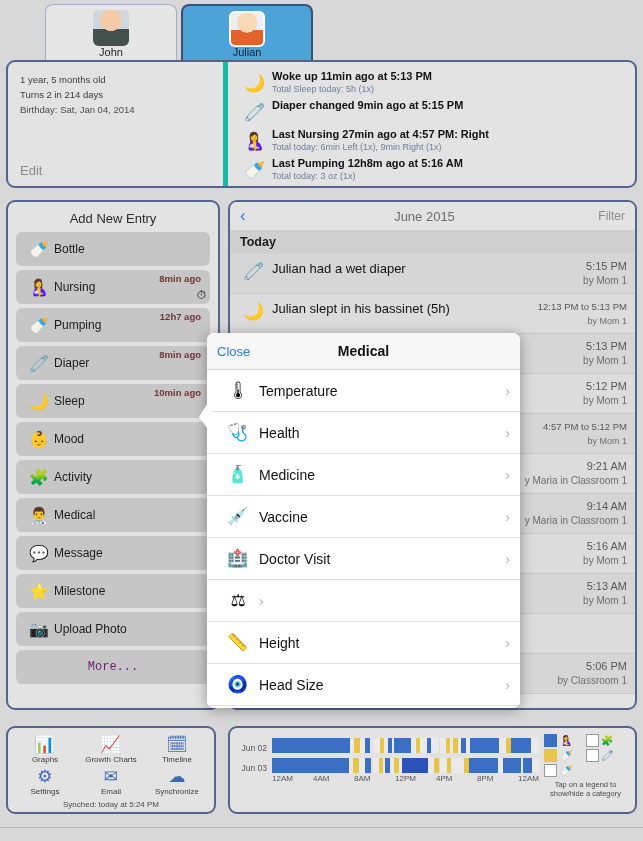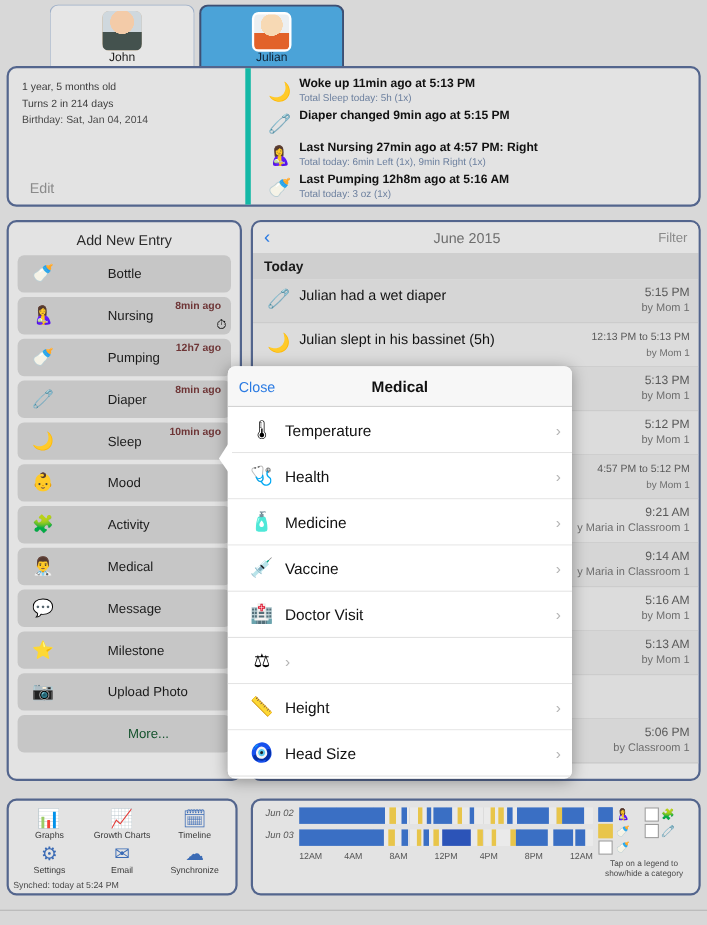--- a/index.html
+++ b/index.html
@@ -45,40 +45,40 @@
     background:#e3e3e3; border:2px solid #53658d; border-radius:9px;
   }
 
   .header-card {
     position:absolute; left:6px; top:60px; width:631px; height:128px; z-index:3;
     display:flex;
   }
   .hdr-left { width:220px; padding:10px 12px; position:relative; border-right:5px solid #14b8a6;}
   .hdr-left .l { font-size:9.5px; color:#4a4a4a; line-height:15px; }
   .hdr-left .l.strong { color:#3c3c3c; }
-  .hdr-left .edit { position:absolute; left:19px; bottom:8px; font-size:13px; color:#8a8a8a; }
+  .hdr-left .edit { position:absolute; left:12px; bottom:8px; font-size:13px; color:#8a8a8a; }
   .hdr-right { flex:1; padding:7px 6px 4px 10px; }
   .evt { display:flex; align-items:flex-start; margin-bottom:1px; }
   .evt .ic { width:34px; min-width:34px; height:28px; display:flex; align-items:center; justify-content:center; font-size:17px; }
   .evt .txts { padding-top:1px; }
   .evt .t1 { font-size:11px; font-weight:bold; color:#111; line-height:13px; }
   .evt .t2 { font-size:9px; color:#6b7f9e; line-height:13px; }
 
   
   .sidebar { position:absolute; left:6px; top:200px; width:214px; height:510px; z-index:2; padding:6px 8px;}
   .sb-title { text-align:center; font-size:13px; color:#2b2b2b; font-weight:normal; padding:3px 0 6px; }
   .sb-item {
     height:34px; background:#c6c6c6; border-radius:6px; margin-bottom:4px;
     display:flex; align-items:center; padding:0 8px; position:relative;
   }
   .sb-item .ic { width:30px; min-width:30px; font-size:16px; text-align:center; }
-  .sb-item .lbl { font-size:12px; color:#1b1b1b;margin-left:44px; }
+  .sb-item .lbl { font-size:12px; color:#1b1b1b; }
   .sb-item .ago { position:absolute; right:9px; top:3px; font-size:9.5px; font-weight:bold; color:#6e3536; }
   .sb-item.center { justify-content:center; }
-  .sb-item.center .lbl { font-size:12px; color:#14532d; }
+  .sb-item.center .lbl { font-size:12px; color:#701a75;font-family:Liberation Mono, monospace; }
   .sb-item .timerbadge { position:absolute; right:4px; bottom:2px; font-size:12px; }
 
   
   .timeline { position:absolute; left:228px; top:200px; width:409px; height:510px; z-index:1; overflow:hidden; padding:0; }
   .tl-head { height:28px; display:flex; align-items:center; padding:0 10px; background:#e3e3e3; }
   .tl-head .back { color:#2a7ae2; font-size:17px; width:30px; }
   .tl-head .mon { flex:1; text-align:center; font-size:13px; color:#6d6d6d; }
   .tl-head .filter { font-size:12px; color:#8a8a8a; width:46px; text-align:right;}
   .tl-sect { height:24px; background:#cfcfcf; display:flex; align-items:center; padding-left:10px; font-size:12.5px; font-weight:bold; color:#1a1a1a; }
   .tl-row { display:flex; align-items:flex-start; padding:5px 8px 5px 6px; border-bottom:1px solid #c8c8c8; background:#dcdcdc; min-height:40px;}
@@ -108,26 +108,26 @@
   .m-item .chev { color:#b5b5b5; font-size:14px; }
   .modal-notch { position:absolute; left:199px; top:398px; width:12px; height:36px; z-index:11;
     background:#fff; clip-path:polygon(100% 0,100% 100%,0 52%); }
 
   
   .bottom-left { position:absolute; left:6px; top:726px; width:210px; height:88px; z-index:2; padding:6px 4px 2px; }
   .bl-grid { display:flex; flex-wrap:wrap; }
   .bl-cell { width:33.33%; text-align:center; padding:1px 0 2px; }
   .bl-cell .gi { font-size:17px; color:#3b6bb5; line-height:19px; }
   .bl-cell .gl { font-size:8px; color:#3a3a3a; margin-top:1px; }
-  .bl-sync { font-size:8px; color:#4a4a4a; margin-top:2px; }
+  .bl-sync { text-align:center; font-size:8px; color:#4a4a4a; margin-top:2px; }
 
   .bottom-right { position:absolute; left:228px; top:726px; width:409px; height:88px; z-index:2; padding:6px 8px 4px 6px; display:flex;}
   .chart-wrap { flex:1; position:relative; }
   .chart-rows { position:relative; }
-  .crow { display:flex; align-items:flex-start; height:19px; margin-bottom:1px;font-style:italic; }
+  .crow { display:flex; align-items:flex-end; height:19px; margin-bottom:1px; }
   .crow .rl { width:36px; min-width:36px; font-size:8.5px; color:#555; text-align:right; padding-right:5px; }
   .crow .track { flex:1; height:15px; position:relative; background:#eaeaea;
       background-image:repeating-linear-gradient(to right,#dcdcdc 0 1px,transparent 1px 12.5%);}
   .seg { position:absolute; top:0; height:15px; }
   .caxis { display:flex; margin-left:36px; margin-top:1px; }
   .caxis span { flex:1; font-size:8px; color:#555; text-align:left; }
   .legend { width:88px; padding-left:5px; }
   .lg-grid { display:flex; flex-wrap:wrap; }
   .lg-cell { width:50%; display:flex; align-items:center; gap:3px; margin-bottom:2px; }
   .sw { width:13px; height:13px; border:1px solid #9a9a9a; background:#fff; }

